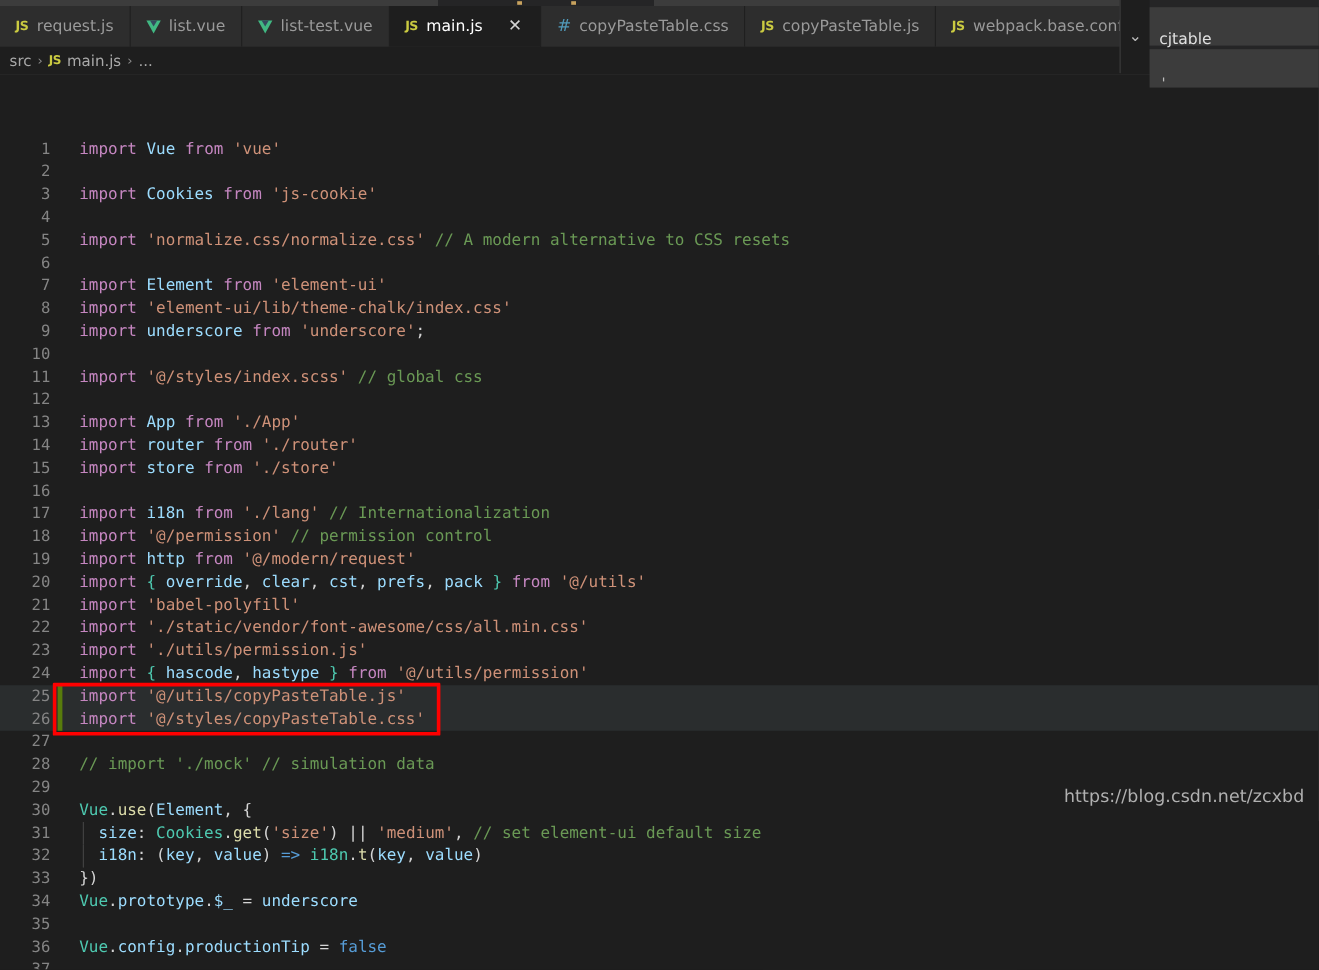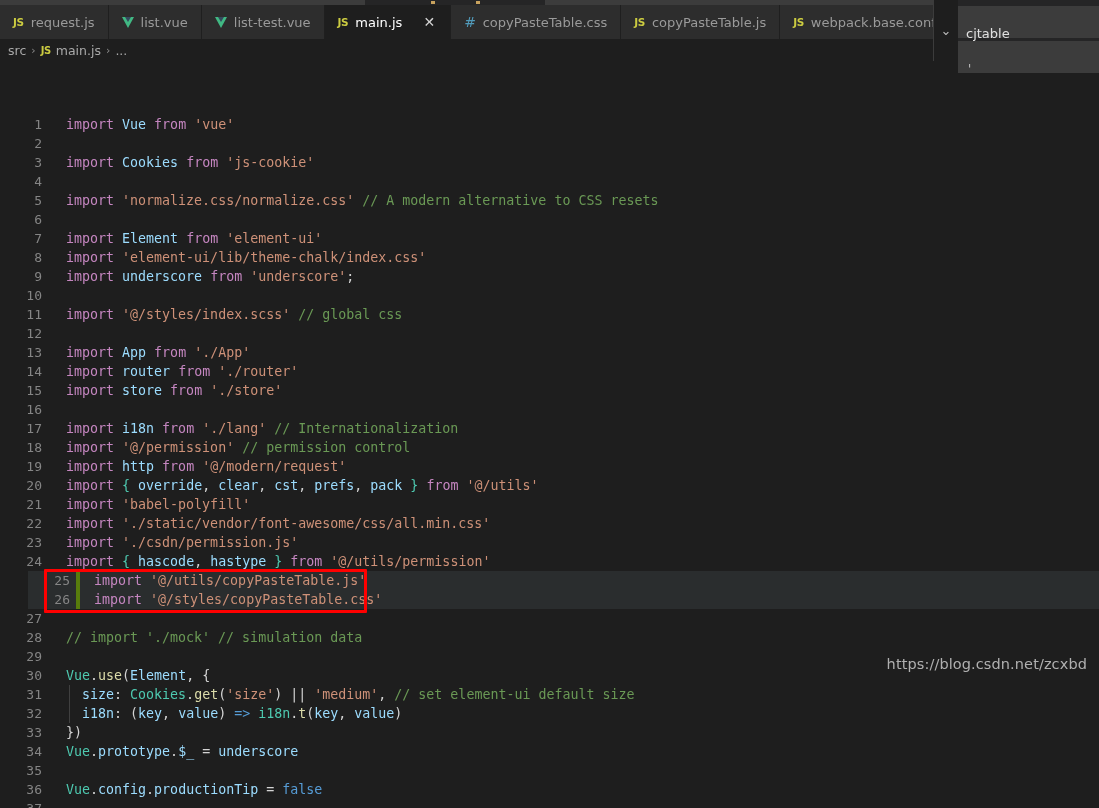--- a/index.html
+++ b/index.html
@@ -157,21 +157,21 @@
     font-size: 13.3px;
     line-height: 19px;
   }
   .row {
     position: relative;
     height: 19px;
     display: flex;
     align-items: center;
     white-space: pre;
   }
-  .row.sel { background: #2a2d2e; margin-left: 28px; }
+  .row.sel { background: #2a2d2e; }
   .lnum {
     width: 42px;
     min-width: 42px;
     text-align: right;
     color: #858585;
     font-size: 13px;
     padding-right: 0;
     box-sizing: border-box;
     user-select: none;
   }
@@ -354,21 +354,21 @@
         <div class="row"><span class="lnum">13</span><span class="gutter-mod"></span><span class="code"><span class="kw">import</span><span class="punc"> </span><span class="id">App</span><span class="punc"> </span><span class="kw">from</span><span class="punc"> </span><span class="str">'./App'</span></span></div>
         <div class="row"><span class="lnum">14</span><span class="gutter-mod"></span><span class="code"><span class="kw">import</span><span class="punc"> </span><span class="id">router</span><span class="punc"> </span><span class="kw">from</span><span class="punc"> </span><span class="str">'./router'</span></span></div>
         <div class="row"><span class="lnum">15</span><span class="gutter-mod"></span><span class="code"><span class="kw">import</span><span class="punc"> </span><span class="id">store</span><span class="punc"> </span><span class="kw">from</span><span class="punc"> </span><span class="str">'./store'</span></span></div>
         <div class="row"><span class="lnum">16</span><span class="gutter-mod"></span><span class="code"></span></div>
         <div class="row"><span class="lnum">17</span><span class="gutter-mod"></span><span class="code"><span class="kw">import</span><span class="punc"> </span><span class="id">i18n</span><span class="punc"> </span><span class="kw">from</span><span class="punc"> </span><span class="str">'./lang'</span><span class="punc"> </span><span class="com">// Internationalization</span></span></div>
         <div class="row"><span class="lnum">18</span><span class="gutter-mod"></span><span class="code"><span class="kw">import</span><span class="punc"> </span><span class="str">'@/permission'</span><span class="punc"> </span><span class="com">// permission control</span></span></div>
         <div class="row"><span class="lnum">19</span><span class="gutter-mod"></span><span class="code"><span class="kw">import</span><span class="punc"> </span><span class="id">http</span><span class="punc"> </span><span class="kw">from</span><span class="punc"> </span><span class="str">'@/modern/request'</span></span></div>
         <div class="row"><span class="lnum">20</span><span class="gutter-mod"></span><span class="code"><span class="kw">import</span><span class="punc"> </span><span class="brc">{</span><span class="punc"> </span><span class="id">override</span><span class="punc">, </span><span class="id">clear</span><span class="punc">, </span><span class="id">cst</span><span class="punc">, </span><span class="id">prefs</span><span class="punc">, </span><span class="id">pack</span><span class="punc"> </span><span class="brc">}</span><span class="punc"> </span><span class="kw">from</span><span class="punc"> </span><span class="str">'@/utils'</span></span></div>
         <div class="row"><span class="lnum">21</span><span class="gutter-mod"></span><span class="code"><span class="kw">import</span><span class="punc"> </span><span class="str">'babel-polyfill'</span></span></div>
         <div class="row"><span class="lnum">22</span><span class="gutter-mod"></span><span class="code"><span class="kw">import</span><span class="punc"> </span><span class="str">'./static/vendor/font-awesome/css/all.min.css'</span></span></div>
-        <div class="row"><span class="lnum">23</span><span class="gutter-mod"></span><span class="code"><span class="kw">import</span><span class="punc"> </span><span class="str">'./csdn/permission.js'</span></span></div>
+        <div class="row"><span class="lnum">23</span><span class="gutter-mod"></span><span class="code"><span class="kw">import</span><span class="punc"> </span><span class="str">'./utils/permission.js'</span></span></div>
         <div class="row"><span class="lnum">24</span><span class="gutter-mod"></span><span class="code"><span class="kw">import</span><span class="punc"> </span><span class="brc">{</span><span class="punc"> </span><span class="id">hascode</span><span class="punc">, </span><span class="id">hastype</span><span class="punc"> </span><span class="brc">}</span><span class="punc"> </span><span class="kw">from</span><span class="punc"> </span><span class="str">'@/utils/permission'</span></span></div>
         <div class="row sel modified"><span class="lnum">25</span><span class="gutter-mod"></span><span class="code"><span class="kw">import</span><span class="punc"> </span><span class="str">'@/utils/copyPasteTable.js'</span></span></div>
         <div class="row sel modified"><span class="lnum">26</span><span class="gutter-mod"></span><span class="code"><span class="kw">import</span><span class="punc"> </span><span class="str">'@/styles/copyPasteTable.css'</span></span></div>
         <div class="row"><span class="lnum">27</span><span class="gutter-mod"></span><span class="code"></span></div>
         <div class="row"><span class="lnum">28</span><span class="gutter-mod"></span><span class="code"><span class="com">// import './mock' // simulation data</span></span></div>
         <div class="row"><span class="lnum">29</span><span class="gutter-mod"></span><span class="code"></span></div>
         <div class="row"><span class="lnum">30</span><span class="gutter-mod"></span><span class="code"><span class="cls">Vue</span><span class="punc">.</span><span class="fn">use</span><span class="punc">(</span><span class="id">Element</span><span class="punc">, </span><span class="punc">{</span></span></div>
         <div class="row"><span class="lnum">31</span><span class="gutter-mod"></span><span class="code"><span class="punc">  </span><span class="id">size</span><span class="punc">: </span><span class="cls">Cookies</span><span class="punc">.</span><span class="fn">get</span><span class="punc">(</span><span class="str">'size'</span><span class="punc">) </span><span class="op">||</span><span class="punc"> </span><span class="str">'medium'</span><span class="punc">, </span><span class="com">// set element-ui default size</span></span><span class="indent-guide"></span></div>
         <div class="row"><span class="lnum">32</span><span class="gutter-mod"></span><span class="code"><span class="punc">  </span><span class="id">i18n</span><span class="punc">: (</span><span class="id">key</span><span class="punc">, </span><span class="id">value</span><span class="punc">) </span><span class="arrow">=&gt;</span><span class="punc"> </span><span class="cls">i18n</span><span class="punc">.</span><span class="fn">t</span><span class="punc">(</span><span class="id">key</span><span class="punc">, </span><span class="id">value</span><span class="punc">)</span></span><span class="indent-guide"></span></div>
         <div class="row"><span class="lnum">33</span><span class="gutter-mod"></span><span class="code"><span class="punc">})</span></span></div>

